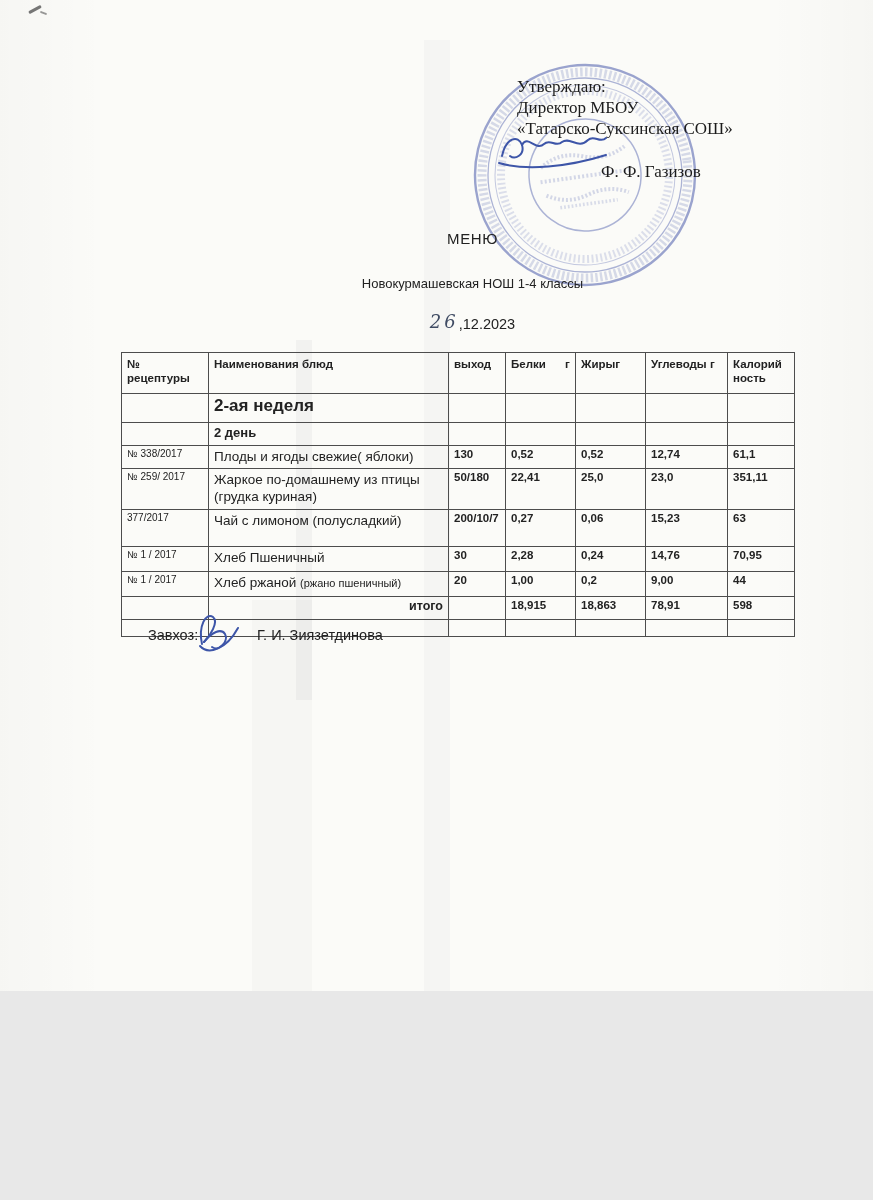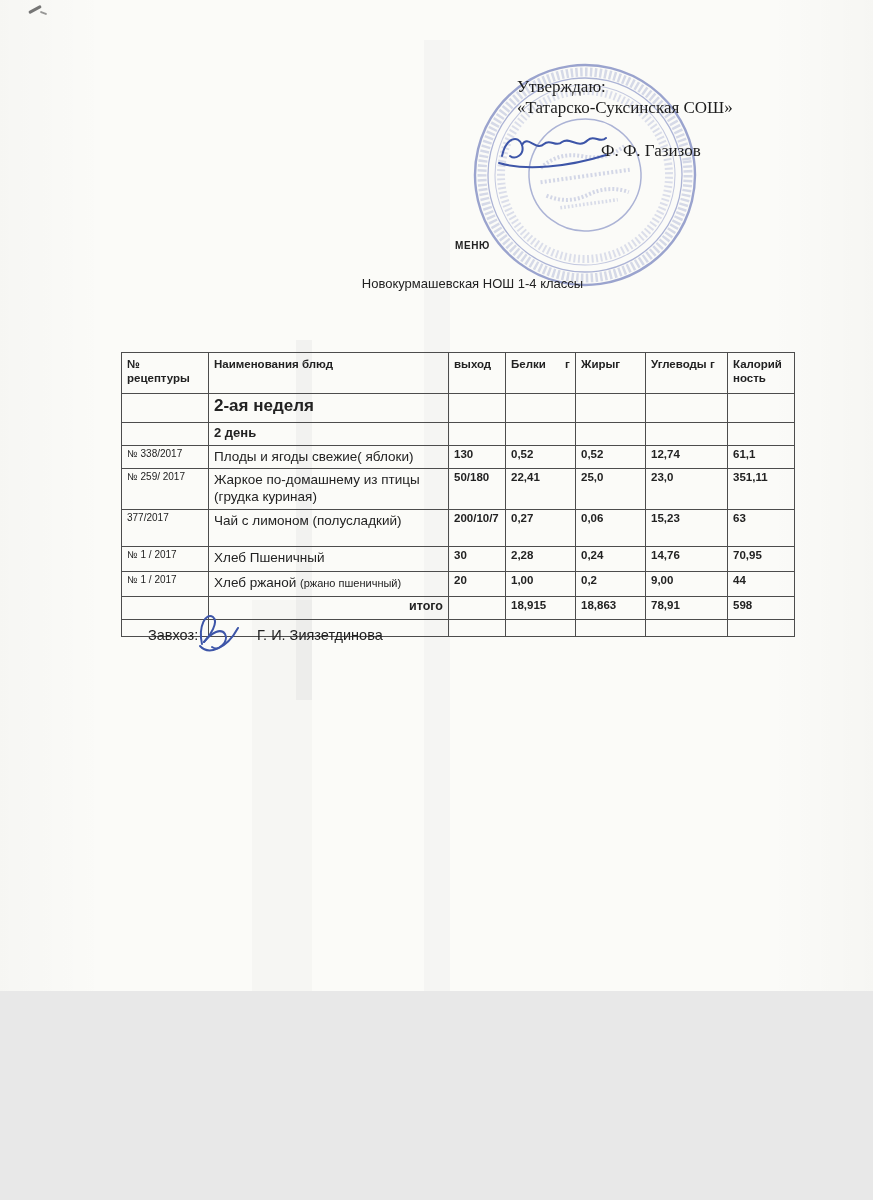--- a/index.html
+++ b/index.html
@@ -32,21 +32,21 @@
     position:absolute;left:517px;top:76px;width:300px;
     font-family:"Liberation Serif",serif;font-size:17px;line-height:21px;color:#1c1c1c;
   }
   .approval .name{margin-left:84px;margin-top:22px;}
 
   .stamp-svg{position:absolute;left:452px;top:42px;opacity:.62;}
   .sig-director{position:absolute;left:494px;top:126px;}
   .sig-zavhoz{position:absolute;left:188px;top:606px;}
 
   .center-line{position:absolute;left:72px;width:801px;text-align:center;}
-  .title{top:240px;font-size:10px;font-weight:700;letter-spacing:.6px;}
+  .title{top:230px;font-size:15px;font-weight:400;letter-spacing:.6px;}
   .subtitle{top:276px;font-size:13px;}
   .dateline{top:312px;font-size:14.5px;}
   .hand{
     font-family:"DejaVu Serif",serif;font-style:italic;font-size:18px;
     color:#3f4b63;letter-spacing:3px;position:relative;top:-1px;
   }
 
   
   table.menu{
     position:absolute;left:121px;top:352px;width:673px;
@@ -117,26 +117,30 @@
   <svg class="sig-director" width="120" height="48" viewBox="0 0 120 48">
     <g fill="none" stroke="#3d55a8" stroke-width="2" stroke-linecap="round">
       <path d="M8,30 C12,12 24,8 28,19 C31,29 21,34 16,30"></path>
       <path d="M28,19 C34,8 42,26 50,18 C56,12 62,22 68,16 C76,10 84,24 94,14 C100,8 106,18 112,12"></path>
       <path d="M5,37 C32,45 74,41 112,29"></path>
     </g>
   </svg>
 
   <div class="approval">
     <div>Утверждаю:</div>
+    <div>Директор МБОУ</div>
     <div>«Татарско-Суксинская СОШ»</div>
     <div class="name">Ф. Ф. Газизов</div>
   </div>
 
   <div class="center-line title">МЕНЮ</div>
   <div class="center-line subtitle">Новокурмашевская НОШ 1-4 классы</div>
+  <div class="center-line dateline">
+    <span class="hand">26</span><span>,12.2023</span>
+  </div>
 
   <table class="menu">
     <colgroup>
       <col style="width:87px">
         <col style="width:240px">
         <col style="width:57px">
       <col style="width:70px">
         <col style="width:70px">
         <col style="width:82px">
         <col style="width:67px">

